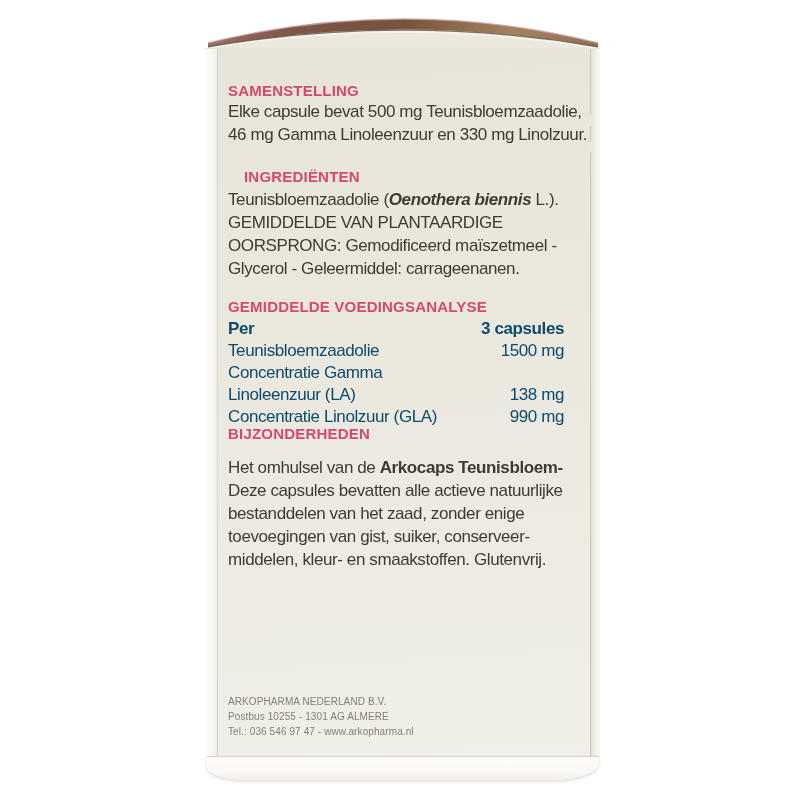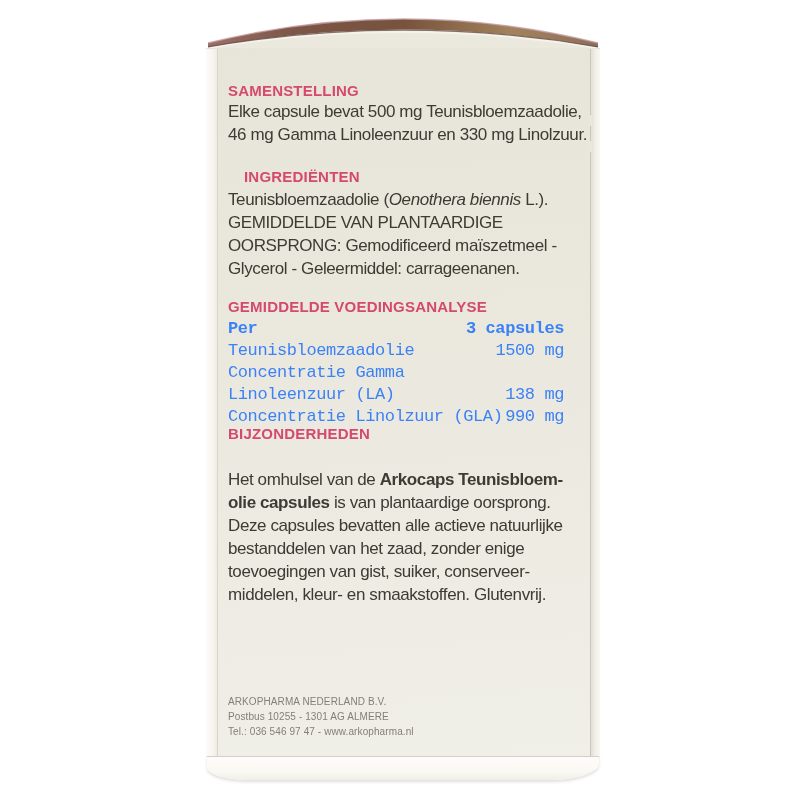--- a/index.html
+++ b/index.html
@@ -90,47 +90,46 @@
     letter-spacing: 0.2px;
     color: #d5496f;
   }
   .bodytext {
     font-size: 17px;
     line-height: 23px;
     letter-spacing: -0.4px;
     color: #3f3a33;
   }
   .line { white-space: nowrap; }
-  .italic { font-style: italic; }
+  .italic { font-style: italic; font-weight: bold; }
   .bold, .bold span { font-weight: bold; }
   .nrow {
     display: flex;
     justify-content: space-between;
     height: 22px;
     line-height: 22px;
     font-size: 17px;
     letter-spacing: -0.4px;
-    color: #3b82f6;
-    font-family: Liberation Mono, monospace;
+    color: #0c4a6e;
   }
   .footer {
     font-size: 10px;
     line-height: 15px;
     letter-spacing: 0.1px;
     color: #827f78;
   }
   
   .h-samenstelling   { top: 66px; }
   .b-samenstelling   { top: 84px; }
   .h-ingredienten    { top: 152px; margin-left: 16px; }
   .b-ingredienten    { top: 172px; }
   .h-voedingsanalyse { top: 282px; }
   .t-voedingsanalyse { top: 302px; }
   .h-bijzonderheden  { top: 409px; }
-  .b-bijzonderheden  { top: 452px; }
+  .b-bijzonderheden  { top: 440px; }
   .footer            { top: 678px; }
 </style>
 </head>
 <body>
 
 <div class="scene">
   <div class="box">
 
     <svg class="top-flap" viewBox="0 0 398 40" xmlns="http://www.w3.org/2000/svg">
       <defs>
@@ -196,21 +195,20 @@
       </div>
       <div class="nrow">
         <span>Concentratie Linolzuur (GLA)</span>
         <span>990 mg</span>
       </div>
     </div>
 
     <div class="section heading h-bijzonderheden">BIJZONDERHEDEN</div>
     <div class="section bodytext b-bijzonderheden">
       <div class="line"><span>Het omhulsel van de </span><span class="bold">Arkocaps Teunisbloem-</span></div>
-      <div class="line"><span class="bold">olie capsules</span><span> is van plantaardige oorsprong.</span></div>
       <div class="line">Deze capsules bevatten alle actieve natuurlijke</div>
       <div class="line">bestanddelen van het zaad, zonder enige</div>
       <div class="line">toevoegingen van gist, suiker, conserveer-</div>
       <div class="line">middelen, kleur- en smaakstoffen. Glutenvrij.</div>
     </div>
 
     <div class="section footer">
       <div class="line">ARKOPHARMA NEDERLAND B.V.</div>
       <div class="line">Postbus 10255 - 1301 AG ALMERE</div>
       <div class="line">Tel.: 036 546 97 47 - www.arkopharma.nl</div>

